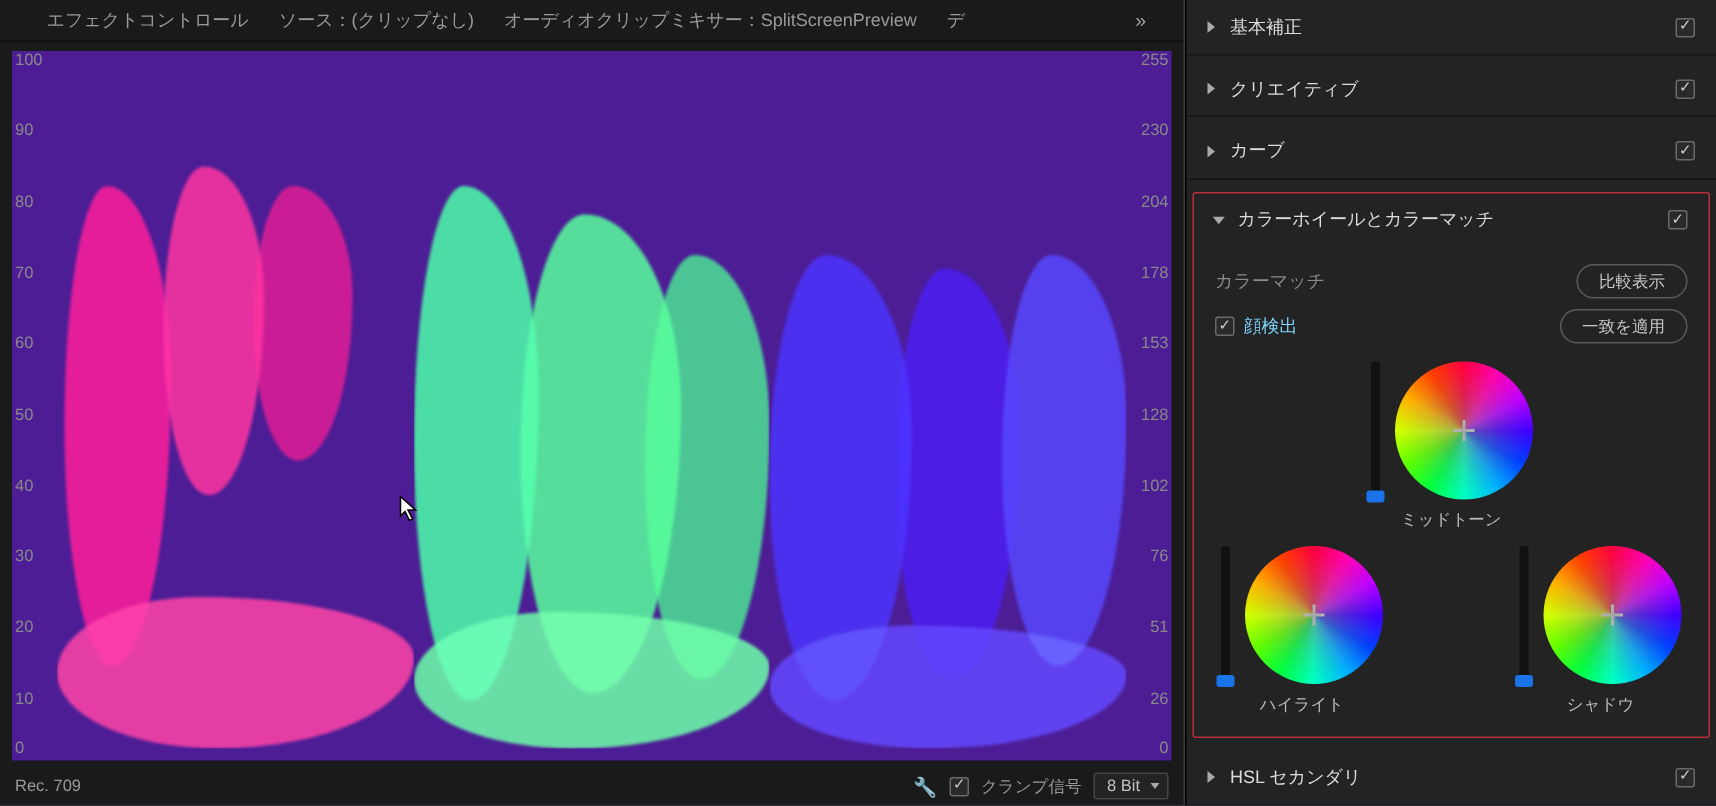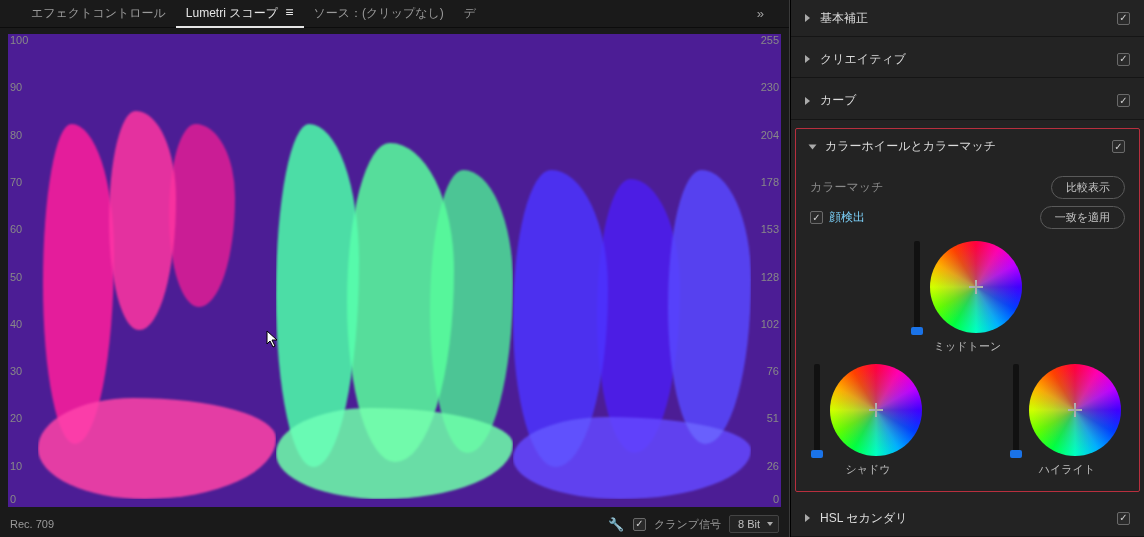--- a/index.html
+++ b/index.html
@@ -58,25 +58,24 @@
   .wheellabel { color:#bdbdbd; font-size:11px; margin-top:6px; }
   .midrow { width:100%; display:flex; justify-content:center; }
   .bottomrow { width:100%; display:flex; justify-content:space-between; padding:0 4px;}
 </style>
 </head>
 <body>
 
 <div class="left">
   <div class="tabs">
     <div class="tab">エフェクトコントロール</div>
-    <div class="tab active">
-      <span>Lumetri スコープ</span>
-      <span class="tab-menu">≡</span>
-    </div>
     <div class="tab">ソース：(クリップなし)</div>
+    <div class="tab">
+      <span>オーディオクリップミキサー：</span><span>SplitScreenPreview</span>
+    </div>
     <div class="tab">デ</div>
     <div class="expand">»</div>
   </div>
 
   <div class="scope-area">
     <div class="axisL">
       <div class="tickL" style="top:0%">100</div>
       <div class="tickL" style="top:10%">90</div>
       <div class="tickL" style="top:20%">80</div>
       <div class="tickL" style="top:30%">70</div>
@@ -196,32 +195,32 @@
         <div class="bottomrow">
           <div class="wheelgroup">
             <div class="wheelrow">
               <div class="vslider">
                   <div class="thumb" style="bottom:-2px"></div>
                 </div>
               <div class="wheel">
                   <div class="cross"></div>
                 </div>
             </div>
-            <div class="wheellabel">シャドウ</div>
+            <div class="wheellabel">ハイライト</div>
           </div>
           <div class="wheelgroup">
             <div class="wheelrow">
               <div class="vslider">
                   <div class="thumb" style="bottom:-2px"></div>
                 </div>
               <div class="wheel">
                   <div class="cross"></div>
                 </div>
             </div>
-            <div class="wheellabel">ハイライト</div>
+            <div class="wheellabel">シャドウ</div>
           </div>
         </div>
       </div>
     </div>
   </div>
 
   <div class="section">
     <div class="sec-head">
       <span class="caret"></span>
       <span class="sec-title">HSL セカンダリ</span>

